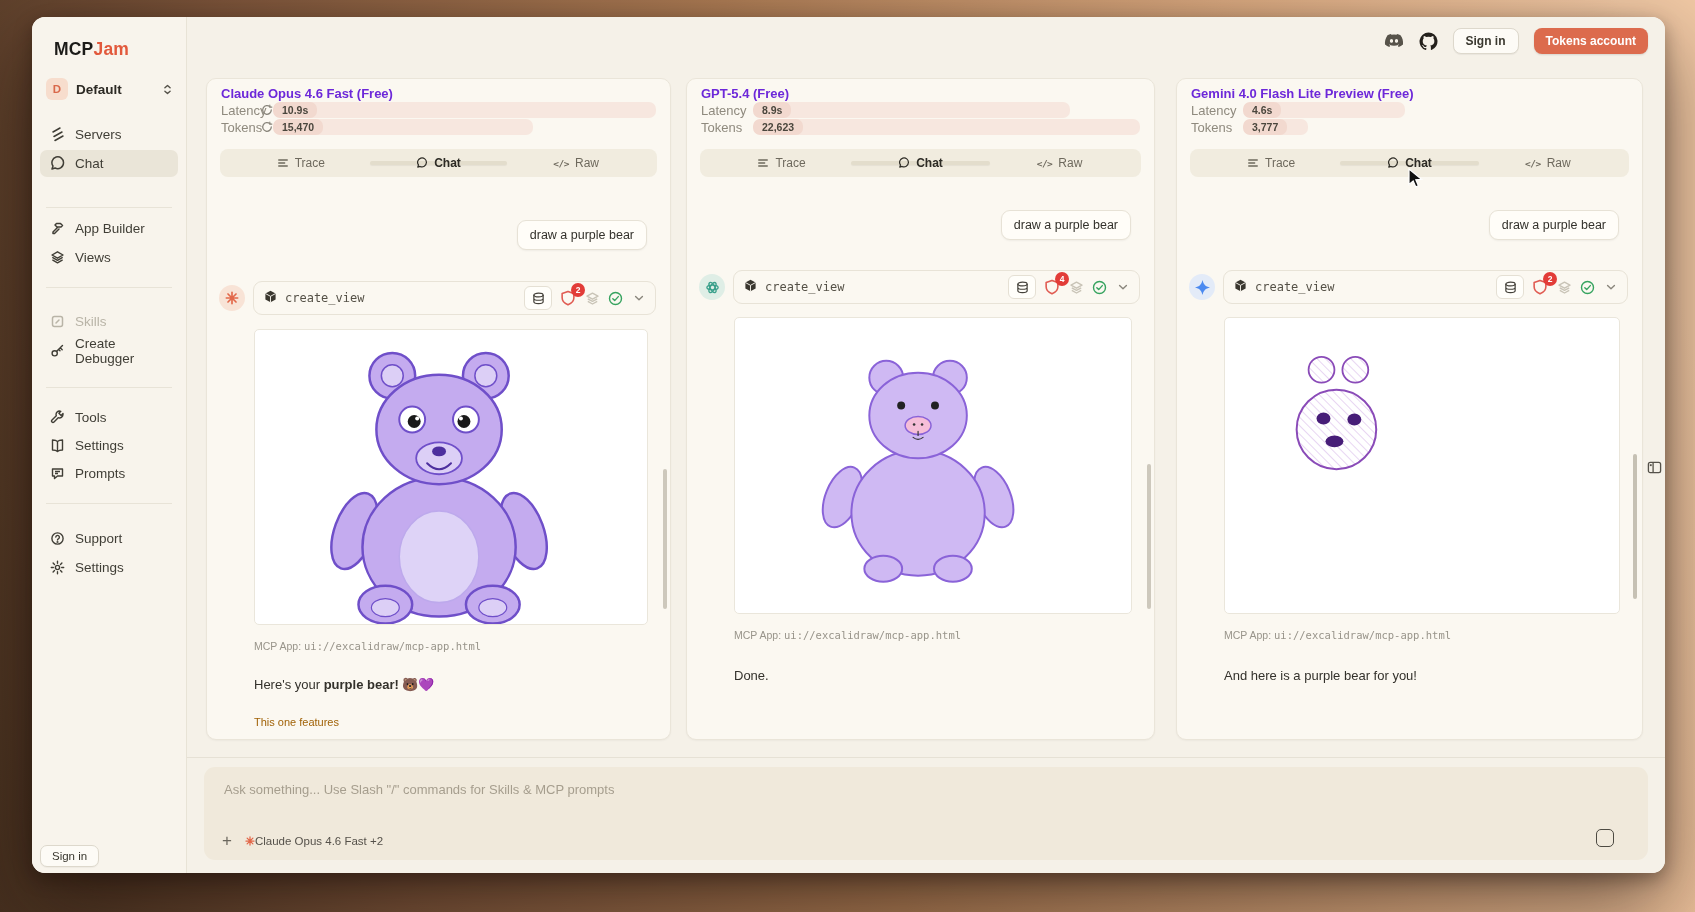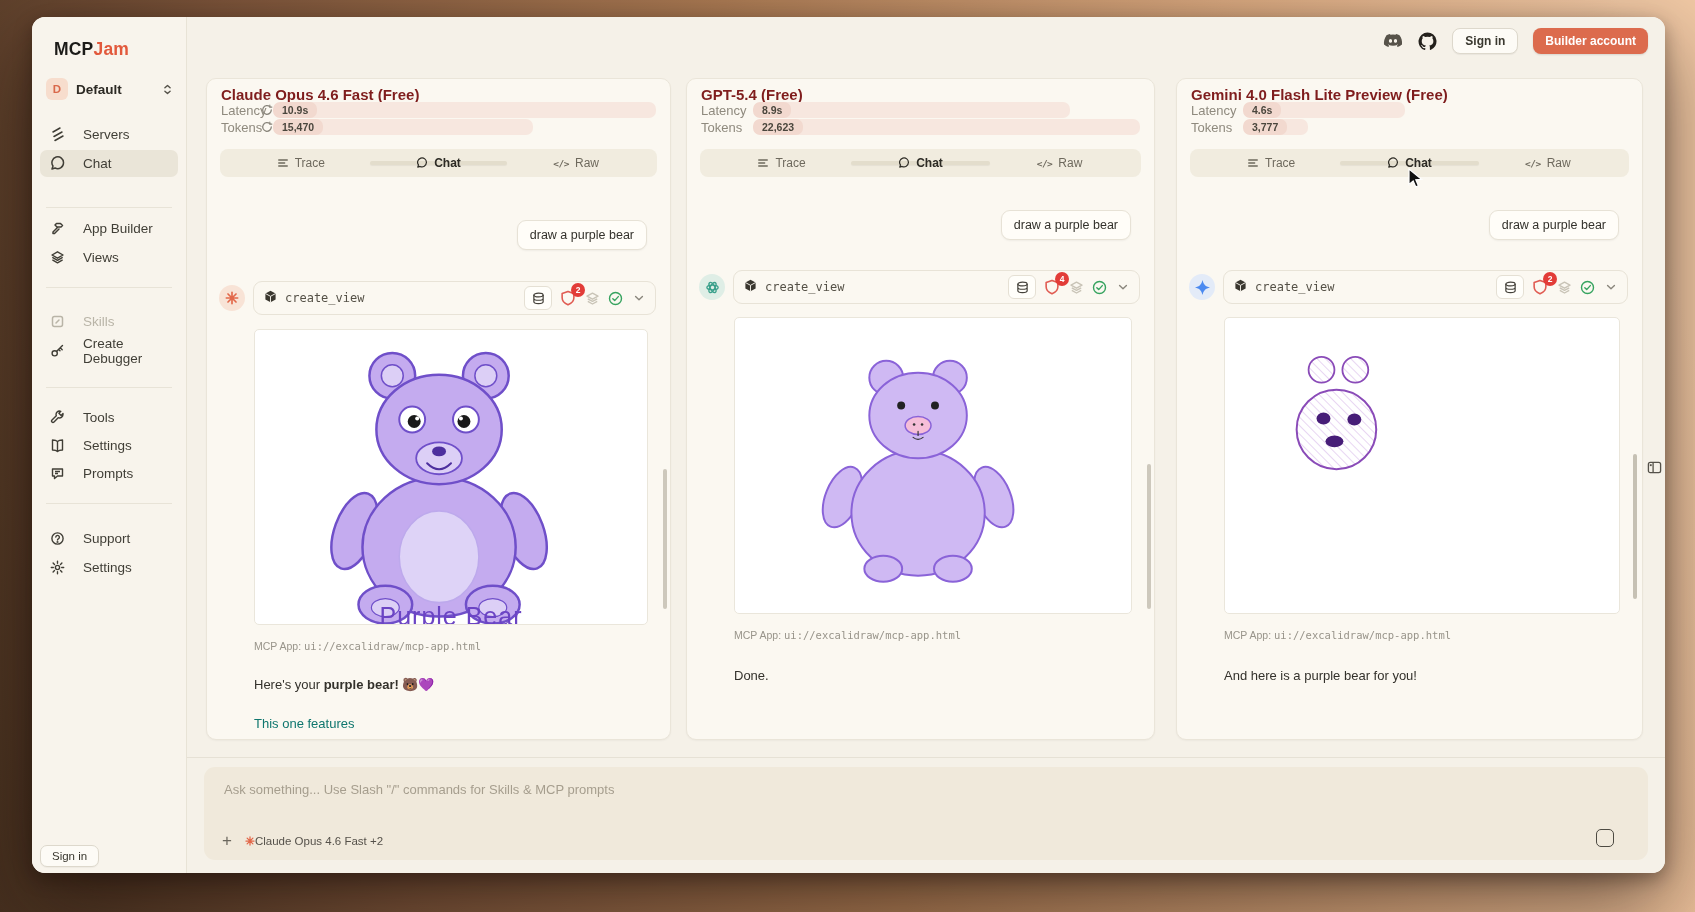--- a/index.html
+++ b/index.html
@@ -12,38 +12,38 @@
     border-radius:13px;overflow:hidden;box-shadow:0 30px 80px rgba(20,10,5,.55),0 6px 18px rgba(20,10,5,.35);}
 
   
   .sidebar{position:absolute;left:0;top:0;bottom:0;width:154px;background:#f8f4ec;border-right:1px solid #e8e3d6;}
   .logo{position:absolute;top:22px;left:22px;font-size:17.5px;font-weight:800;letter-spacing:.2px;color:#1c1b18;}
   .logo .jam{color:#e2593c;}
   .workspace{position:absolute;top:57px;left:8px;right:6px;height:30px;display:flex;align-items:center;gap:8px;padding:0 6px;border-radius:7px;}
   .ws-avatar{width:22px;height:22px;border-radius:6px;background:#f7ddcd;color:#d9684a;font-size:11.5px;font-weight:700;display:flex;align-items:center;justify-content:center;flex:none;}
   .ws-name{font-size:13.5px;font-weight:600;color:#2c2a24;}
   .ws-chev{margin-left:auto;display:flex;color:#55524a;}
-  .nav{position:absolute;left:8px;right:8px;height:27px;display:flex;align-items:center;gap:18px;padding:0 10px;border-radius:7px;font-size:13.5px;color:#403e36;}
+  .nav{position:absolute;left:8px;right:8px;height:27px;display:flex;align-items:center;gap:10px;padding:0 10px;border-radius:7px;font-size:13.5px;color:#403e36;}
   .nav.active{background:#eae5d8;}
   .nav.disabled{color:#b9b4a7;}
   .nico{display:flex;width:15px;flex:none;}
   .sdiv{position:absolute;left:14px;right:14px;height:1px;background:#e8e3d7;}
   .signin-mini{position:absolute;left:8px;bottom:6px;padding:4px 11px;background:#fdfbf6;border:1px solid #ddd8cc;border-radius:7px;font-size:11.5px;color:#3a382f;box-shadow:0 1px 1px rgba(0,0,0,.04);}
 
   
   .main{position:absolute;left:155px;top:0;right:0;bottom:0;background:#f5f1e8;}
   .topbar{position:absolute;top:0;left:0;right:0;height:48px;display:flex;align-items:center;justify-content:flex-end;gap:15px;padding-right:17px;box-sizing:border-box;}
   .tb-icon{display:flex;align-items:center;}
   .btn-signin{padding:5px 12px;background:#fdfbf6;border:1px solid #ddd8cc;border-radius:8px;font-size:12px;font-weight:600;color:#3a382f;box-shadow:0 1px 1px rgba(0,0,0,.05);}
   .btn-create{padding:6px 12px;background:#dc6b4d;border-radius:8px;font-size:12px;font-weight:600;color:#fff;box-shadow:0 1px 2px rgba(0,0,0,.12);}
 
   
   .card{position:absolute;top:61px;height:660px;background:#fbf8f1;border:1px solid #eae5d9;border-radius:10px;box-shadow:0 1px 2px rgba(0,0,0,.04);overflow:hidden;}
   .card.c0{left:19px;width:463px;} .card.c1{left:499px;width:467px;} .card.c2{left:989px;width:465px;}
-  .card-title{position:absolute;top:7px;left:14px;font-size:15px;font-weight:700;color:#7f1d1d;}
+  .card-title{position:absolute;top:7px;left:14px;font-size:13px;font-weight:700;color:#6d28d9;}
   .metric{position:absolute;left:14px;right:14px;height:14px;display:flex;align-items:center;}
   .m-lat{top:24px;} .m-tok{top:41px;}
   .m-label{width:52px;font-size:13px;color:#8f8a7e;flex:none;}
   .m-spin{position:absolute;left:40px;top:1px;display:flex;}
   .m-bar{flex:1;height:16px;border-radius:7px;position:relative;}
   .m-fill{height:100%;border-radius:7px;background:#f7e7df;display:flex;align-items:center;overflow:hidden;}
   .m-chip{background:#f2d9cf;border-radius:7px;height:100%;display:flex;align-items:center;padding:0 9px;font-size:10.5px;font-weight:700;color:#4a463d;white-space:nowrap;}
   .tabbar{position:absolute;top:70px;left:13px;right:13px;height:28px;background:#f1ecdf;border-radius:8px;display:flex;padding:12px;box-sizing:border-box;}
   .tab{flex:1;display:flex;align-items:center;justify-content:center;gap:6px;font-size:12px;color:#6e695d;border-radius:6px;}
   .tab.active{background:#e3ddcc;color:#2d2b25;font-weight:600;box-shadow:0 1px 1px rgba(0,0,0,.05);}
@@ -64,21 +64,21 @@
   .dim-ic{display:flex;color:#c9c4b7;} .ok-ic{display:flex;} .chev-ic{display:flex;color:#8a867c;margin-left:2px;}
 
   .canvas{position:absolute;left:47px;right:22px;top:238px;height:295px;background:#fff;border:1px solid #eae6db;border-radius:5px;overflow:hidden;}
   .c0 .canvas{top:250px;height:294px;}
   .canvas svg{display:block;width:100%;height:100%;}
   .canvas-caption{position:absolute;left:0;right:0;bottom:-7px;text-align:center;font-size:25px;color:#6b44c4;letter-spacing:1px;}
   .mcp-line{position:absolute;left:47px;top:550px;font-size:10.5px;color:#98948a;white-space:nowrap;}
   .c0 .mcp-line{top:561px;}
   .msg{position:absolute;left:47px;right:20px;top:589px;font-size:13px;color:#33312b;}
   .c0 .msg{top:598px;} .msg b{font-weight:700;}
-  .msg2{position:absolute;left:47px;right:20px;top:637px;font-size:13px;color:#0f766e;}
+  .msg2{position:absolute;left:47px;right:20px;top:637px;font-size:11px;color:#a16207;}
   .col-thumb{position:absolute;right:3px;width:4px;border-radius:2px;background:#cdc8bc;}
   .c0 .col-thumb{top:390px;height:140px;} .c1 .col-thumb{top:385px;height:145px;}
 
   
   .bottom-div{position:absolute;left:0;right:0;top:740px;height:1px;background:#e6e1d5;}
   .composer{position:absolute;left:17px;right:17px;top:750px;height:93px;background:#f0e9db;border-radius:11px;}
   .composer textarea{width:100%;height:48px;background:transparent;border:none;outline:none;resize:none;padding:15px 20px;box-sizing:border-box;font-size:13px;color:#44413a;font-family:"Liberation Sans","DejaVu Sans",sans-serif;}
   .composer textarea::placeholder{color:#a69e8e;}
   .chip-row{position:absolute;left:18px;bottom:11px;display:flex;align-items:center;gap:13px;}
   .plus-btn{font-size:17px;color:#6b675e;line-height:1;}
@@ -229,21 +229,21 @@
           <svg width="20" height="16" viewBox="0 0 20 16">
               <path fill="#57534a" d="M16.5 2.2A15 15 0 0 0 13 1l-.4.8a13 13 0 0 0-5.2 0L7 1a15 15 0 0 0-3.5 1.2C1.3 5.4.7 8.5 1 11.5A15 15 0 0 0 5.4 14l.9-1.5a9 9 0 0 1-1.5-.7l.4-.3a10.7 10.7 0 0 0 9.6 0l.4.3c-.5.3-1 .5-1.5.7l.9 1.5a15 15 0 0 0 4.4-2.5c.4-3.5-.5-6.6-2.5-9.3ZM7.5 9.7c-.9 0-1.6-.8-1.6-1.8s.7-1.8 1.6-1.8 1.6.8 1.6 1.8-.7 1.8-1.6 1.8Zm5 0c-.9 0-1.6-.8-1.6-1.8s.7-1.8 1.6-1.8 1.6.8 1.6 1.8-.7 1.8-1.6 1.8Z"></path>
             </svg>
         </span>
         <span class="tb-icon">
           <svg width="19" height="19" viewBox="0 0 20 20">
               <path fill="#24211c" d="M10 .5a9.5 9.5 0 0 0-3 18.5c.5.1.65-.2.65-.45v-1.6c-2.65.6-3.2-1.3-3.2-1.3-.45-1.1-1.05-1.4-1.05-1.4-.85-.6.05-.6.05-.6.95.05 1.45 1 1.45 1 .85 1.45 2.2 1.05 2.75.8.1-.6.35-1.05.6-1.3-2.1-.25-4.3-1.05-4.3-4.7 0-1.05.35-1.9 1-2.55-.1-.25-.45-1.2.1-2.55 0 0 .8-.25 2.6 1a9 9 0 0 1 4.8 0c1.8-1.25 2.6-1 2.6-1 .55 1.35.2 2.3.1 2.55.6.65 1 1.5 1 2.55 0 3.65-2.2 4.45-4.3 4.7.35.3.65.85.65 1.75v2.6c0 .25.15.55.65.45A9.5 9.5 0 0 0 10 .5Z"></path>
             </svg>
         </span>
         <span class="btn-signin">Sign in</span>
-        <span class="btn-create">Builder account</span>
+        <span class="btn-create">Tokens account</span>
       </div>
 
       <section class="card c0">
         <div class="card-title">Claude Opus 4.6 Fast (Free)</div>
         <div class="metric m-lat">
           <span class="m-label">Latency</span>
           <span class="m-spin">
               <svg width="12" height="12" viewBox="0 0 14 14" fill="none" stroke="#8a867c" stroke-width="1.5" stroke-linecap="round">
                 <path d="M12 7A5 5 0 1 1 10.5 3.4"></path>
                 <path d="M10.3 1.2v2.4h2.4" stroke-width="1.3"></path>
@@ -354,21 +354,20 @@
             <circle cx="158" cy="90" r="13" fill="#fff" stroke="#6f4fc9" stroke-width="2"></circle>
             <circle cx="212" cy="90" r="13" fill="#fff" stroke="#6f4fc9" stroke-width="2"></circle>
             <circle cx="160" cy="92" r="6.5" fill="#1a1a1a"></circle>
               <circle cx="210" cy="92" r="6.5" fill="#1a1a1a"></circle>
             <circle cx="163" cy="89" r="2" fill="#fff"></circle>
               <circle cx="207" cy="89" r="2" fill="#fff"></circle>
             <ellipse cx="185" cy="129" rx="23" ry="16" fill="#dccff6" stroke="#6f4fc9" stroke-width="1.8"></ellipse>
             <ellipse cx="185" cy="122" rx="7" ry="5" fill="#4d2f9e"></ellipse>
             <path d="M173 134 q12 12 24 0" stroke="#4d2f9e" stroke-width="2" fill="none" stroke-linecap="round"></path>
           </svg>
-          <div class="canvas-caption">Purple Bear</div>
         </div>
 
         <div class="mcp-line"><span>MCP App:</span> <span class="mono">ui://excalidraw/mcp-app.html</span></div>
         <div class="msg"><span>Here's your </span><b>purple bear!</b><span> 🐻💜</span></div>
         <div class="msg2">This one features</div>
         <div class="col-thumb"></div>
       </section>
 
       <section class="card c1">
         <div class="card-title">GPT-5.4 (Free)</div>

